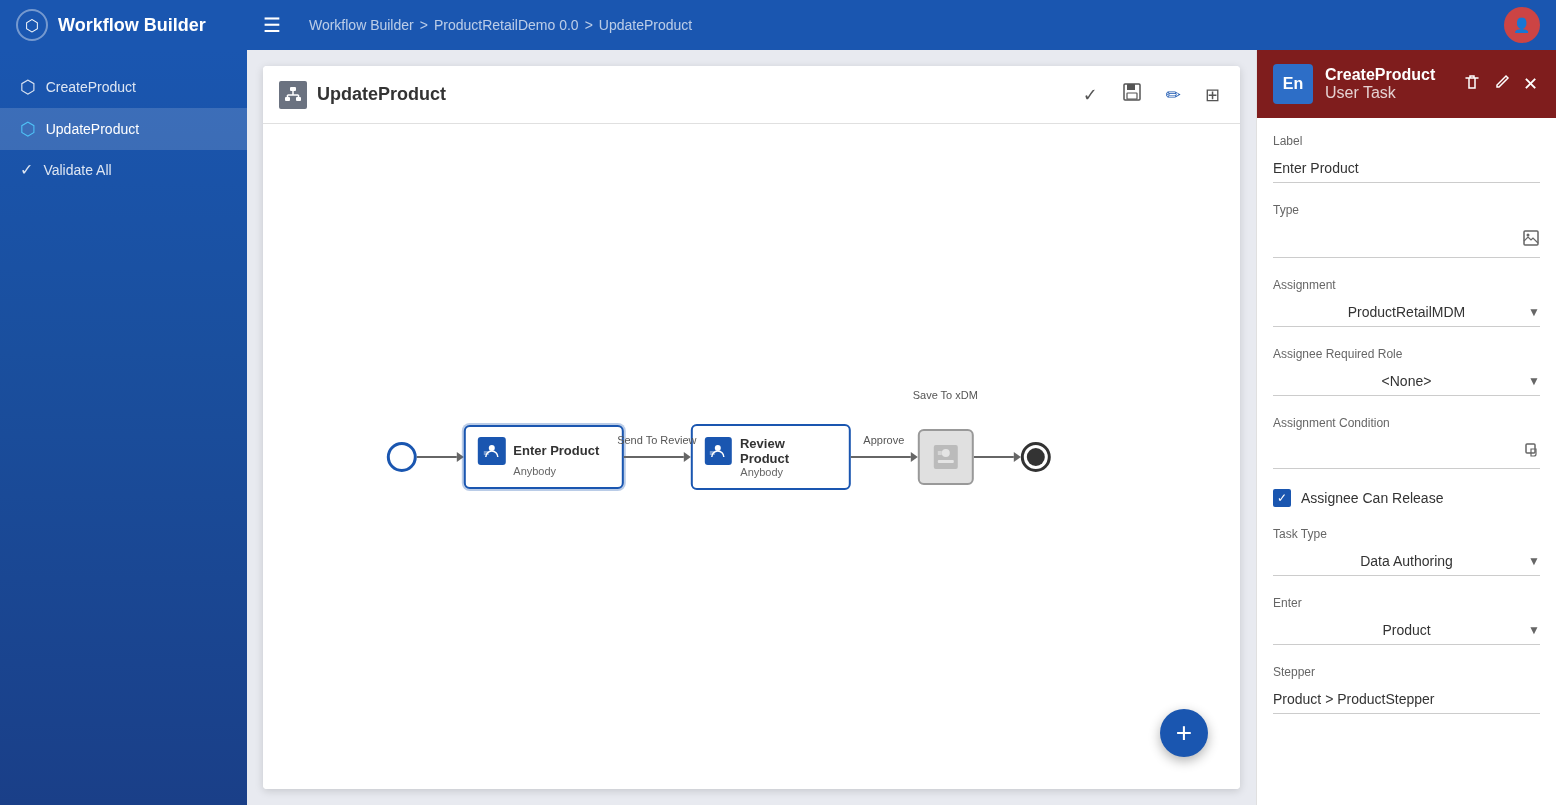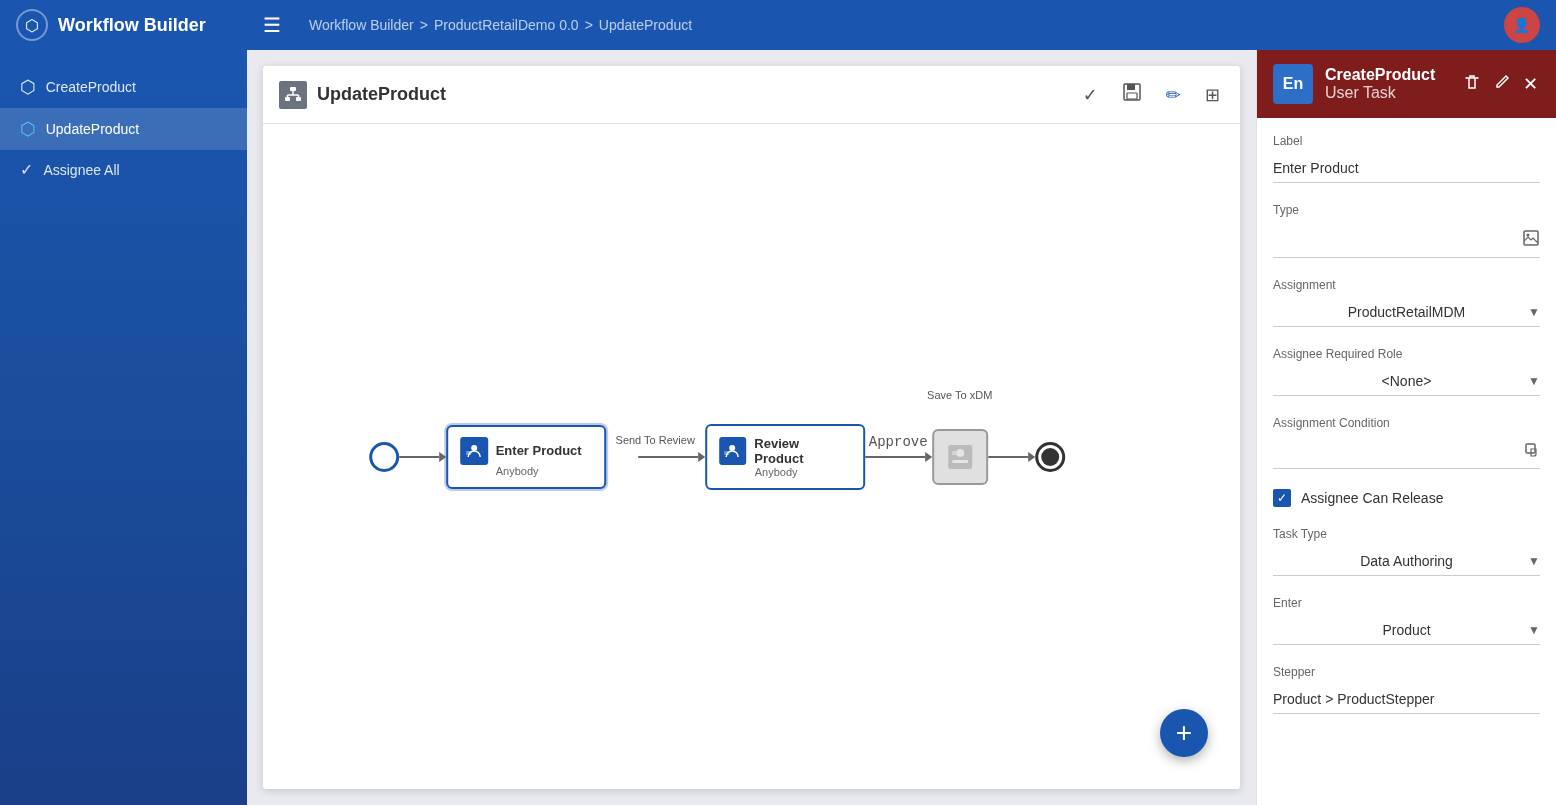--- a/index.html
+++ b/index.html
@@ -391,21 +391,21 @@
     <div class="sidebar-item">
       <span class="sidebar-icon">⬡</span>
       <span>CreateProduct</span>
     </div>
     <div class="sidebar-item active">
       <span class="sidebar-icon" style="color:#4fc3f7;">⬡</span>
       <span>UpdateProduct</span>
     </div>
     <div class="sidebar-item-validate sidebar-item">
       <span style="font-size:16px;">✓</span>
-      <span>Assignee All</span>
+      <span>Validate All</span>
     </div>
   </div>
 
   <div class="canvas-container">
     <div class="canvas-panel">
 
       <div class="canvas-toolbar">
         <div class="canvas-title">
           <div class="canvas-title-icon">
             <svg width="18" height="18" viewBox="0 0 18 18" fill="none">
@@ -477,42 +477,42 @@
                   <circle cx="9" cy="6" r="3" fill="white"></circle>
                   <path d="M3 15c0-3.3 2.7-6 6-6s6 2.7 6 6" stroke="white" stroke-width="1.5" fill="none"></path>
                   <rect x="1" y="9" width="5" height="4" rx="0.5" fill="rgba(255,255,255,0.4)"></rect>
                 </svg>
               </div>
               <span class="task-node-title">Enter Product</span>
             </div>
             <div class="task-node-subtitle">Anybody</div>
           </div>
 
-          <div style="position:relative; display:flex; align-items:center;padding-left:32px;">
+          <div style="position:relative; display:flex; align-items:center;">
             <div style="position:absolute; top:-18px; left:50%; transform:translateX(-50%); font-size:11px; color:#555; white-space:nowrap;">Send To Review</div>
             <div class="line-segment" style="width:60px;"></div>
             <div class="arrowhead"></div>
           </div>
 
           <div class="task-node">
             <div class="task-node-header">
               <div class="task-icon">
                 <svg width="18" height="18" viewBox="0 0 18 18" fill="none">
                   <circle cx="9" cy="6" r="3" fill="white"></circle>
                   <path d="M3 15c0-3.3 2.7-6 6-6s6 2.7 6 6" stroke="white" stroke-width="1.5" fill="none"></path>
                   <rect x="1" y="9" width="5" height="4" rx="0.5" fill="rgba(255,255,255,0.4)"></rect>
                 </svg>
               </div>
               <span class="task-node-title">Review Product</span>
             </div>
             <div class="task-node-subtitle">Anybody</div>
           </div>
 
           <div style="position:relative; display:flex; align-items:center;">
-            <div style="position:absolute; top:-18px; left:50%; transform:translateX(-50%); font-size:14px; color:#555; white-space:nowrap;font-family:Liberation Mono, monospace;">Approve</div>
+            <div style="position:absolute; top:-18px; left:50%; transform:translateX(-50%); font-size:11px; color:#555; white-space:nowrap;">Approve</div>
             <div class="line-segment" style="width:60px;"></div>
             <div class="arrowhead"></div>
           </div>
 
           <div style="position:relative; display:flex; align-items:flex-start; flex-direction:column;">
             <div style="position:absolute; top:-40px; left:50%; transform:translateX(-50%); font-size:11px; color:#555; white-space:nowrap;">Save To xDM</div>
             <div class="service-node">
               <svg width="28" height="28" viewBox="0 0 28 28" fill="none">
                 <rect x="2" y="2" width="24" height="24" rx="2" fill="#bbb"></rect>
                 <circle cx="14" cy="10" r="4" fill="white" opacity="0.6"></circle>

